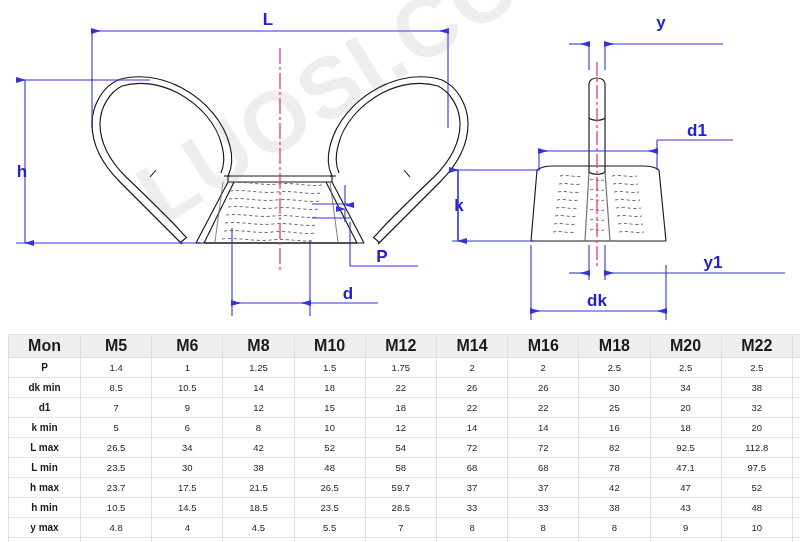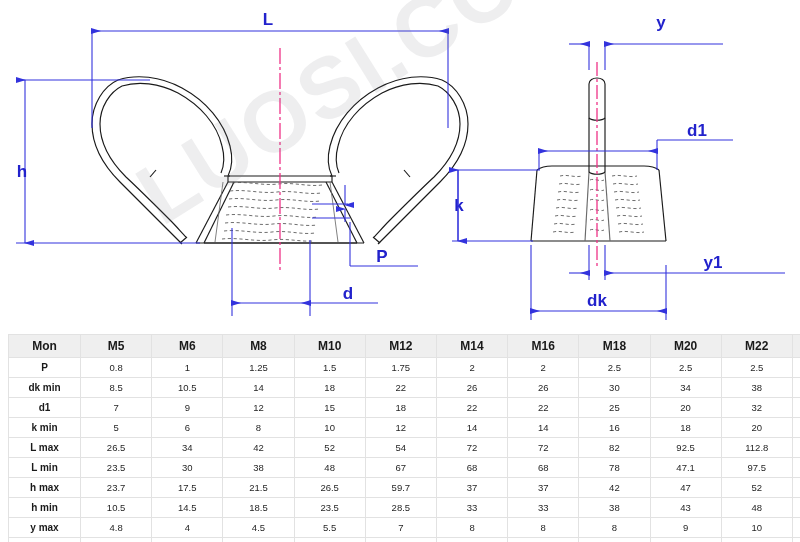--- a/index.html
+++ b/index.html
@@ -64,21 +64,21 @@
     font-size: 9.5px;
     color: #262626;
     padding: 0;
     line-height: 19px;
     overflow: hidden;
     white-space: nowrap;
   }
   table#spec-table thead th {
     background: #efefef;
     font-weight: bold;
-    font-size: 12px;
+    font-size: 16px;
     color: #1a1a1a;
     height: 22px;
     line-height: 22px;
   }
   table#spec-table tbody tr td:first-child {
     font-weight: bold;
     background: #ffffff;
     font-size: 10px;
     color: #1a1a1a;
   }
@@ -328,21 +328,21 @@
           <th>M16</th>
           <th>M18</th>
           <th>M20</th>
           <th>M22</th>
           <th>M24</th>
         </tr>
       </thead>
       <tbody>
         <tr>
           <td>P</td>
-          <td>0.8</td>
+          <td>1.4</td>
           <td>1</td>
           <td>1.25</td>
           <td>1.5</td>
           <td>1.75</td>
           <td>2</td>
           <td>2</td>
           <td>2.5</td>
           <td>2.5</td>
           <td>2.5</td>
           <td>3</td>
@@ -402,21 +402,21 @@
           <td>92.5</td>
           <td>112.8</td>
           <td>114.5</td>
         </tr>
         <tr>
           <td>L min</td>
           <td>23.5</td>
           <td>30</td>
           <td>38</td>
           <td>48</td>
-          <td>67</td>
+          <td>58</td>
           <td>68</td>
           <td>68</td>
           <td>78</td>
           <td>47.1</td>
           <td>97.5</td>
           <td>109.5</td>
         </tr>
         <tr>
           <td>h max</td>
           <td>23.7</td>

